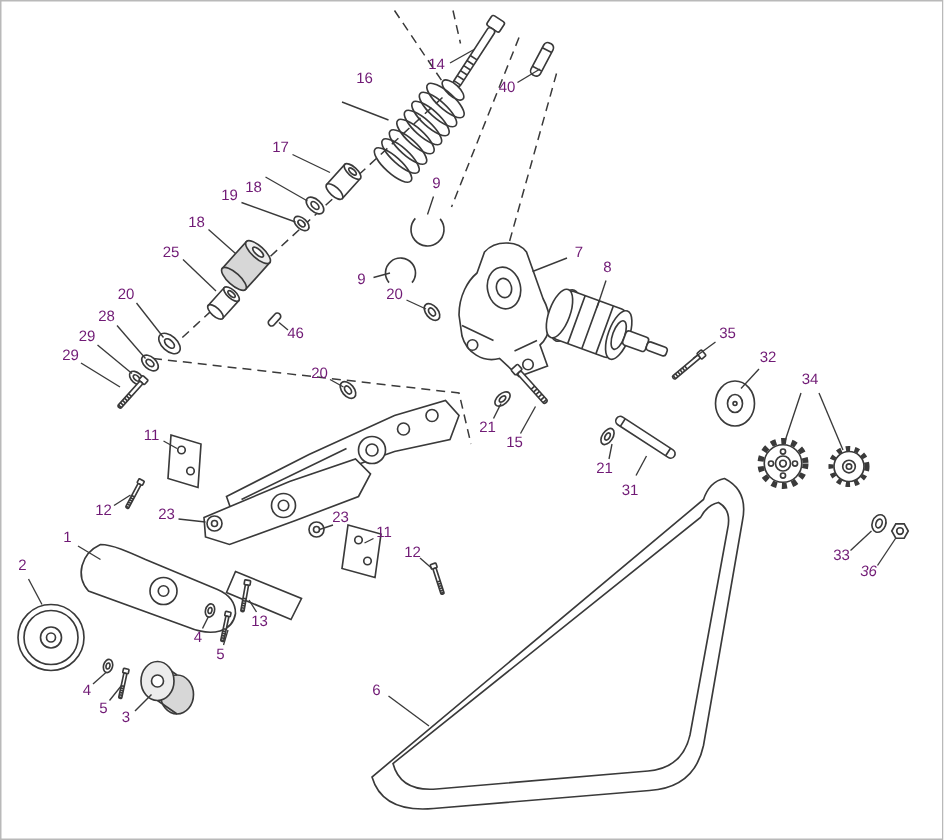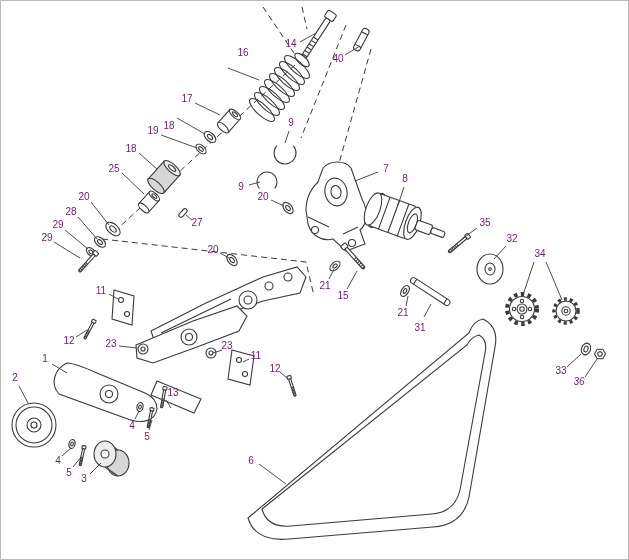--- a/index.html
+++ b/index.html
@@ -346,38 +346,38 @@
       <div class="callout" style="left: 68px; top: 472px;">5</div>
       <div class="callout" style="left: 250px; top: 460px;">6</div>
       <div class="callout" style="left: 385px; top: 168px;">7</div>
       <div class="callout" style="left: 404px; top: 178px;">8</div>
       <div class="callout" style="left: 290px; top: 122px;">9</div>
       <div class="callout" style="left: 240px; top: 186px;">9</div>
       <div class="callout" style="left: 100px; top: 290px;">11</div>
       <div class="callout" style="left: 255px; top: 355px;">11</div>
       <div class="callout" style="left: 68px; top: 340px;">12</div>
       <div class="callout" style="left: 274px; top: 368px;">12</div>
-      <div class="callout" style="left: 172px; top: 392px;">13</div>
+      <div class="callout" style="left: 172px; top: 414px;">13</div>
       <div class="callout" style="left: 290px; top: 43px;">14</div>
       <div class="callout" style="left: 342px; top: 295px;">15</div>
       <div class="callout" style="left: 218px; top: 52px; margin-left: 24px;">16</div>
       <div class="callout" style="left: 186px; top: 98px;">17</div>
       <div class="callout" style="left: 168px; top: 125px;">18</div>
       <div class="callout" style="left: 152px; top: 130px;">19</div>
       <div class="callout" style="left: 262px; top: 196px;">20</div>
       <div class="callout" style="left: 212px; top: 249px;">20</div>
       <div class="callout" style="left: 324px; top: 285px;">21</div>
       <div class="callout" style="left: 402px; top: 312px;">21</div>
       <div class="callout" style="left: 130px; top: 148px;">18</div>
       <div class="callout" style="left: 110px; top: 343px;">23</div>
       <div class="callout" style="left: 226px; top: 345px;">23</div>
       <div class="callout" style="left: 83px; top: 196px;">20</div>
       <div class="callout" style="left: 113px; top: 168px; text-align: right;">25</div>
       <div class="callout" style="left: 46px; top: 237px;">29</div>
-      <div class="callout" style="left: 196px; top: 222px;">27</div>
+      <div class="callout" style="left: 196px; top: 222px;">46</div>
       <div class="callout" style="left: 70px; top: 211px;">28</div>
       <div class="callout" style="left: 57px; top: 224px;">29</div>
       <div class="callout" style="left: 337px; top: 58px;">40</div>
       <div class="callout" style="left: 419px; top: 327px;">31</div>
       <div class="callout" style="left: 511px; top: 238px;">32</div>
       <div class="callout" style="left: 560px; top: 370px;">33</div>
       <div class="callout" style="left: 539px; top: 253px;">34</div>
       <div class="callout" style="left: 484px; top: 222px;">35</div>
       <div class="callout" style="left: 578px; top: 381px; font-style: italic;">36</div>
     </div>

